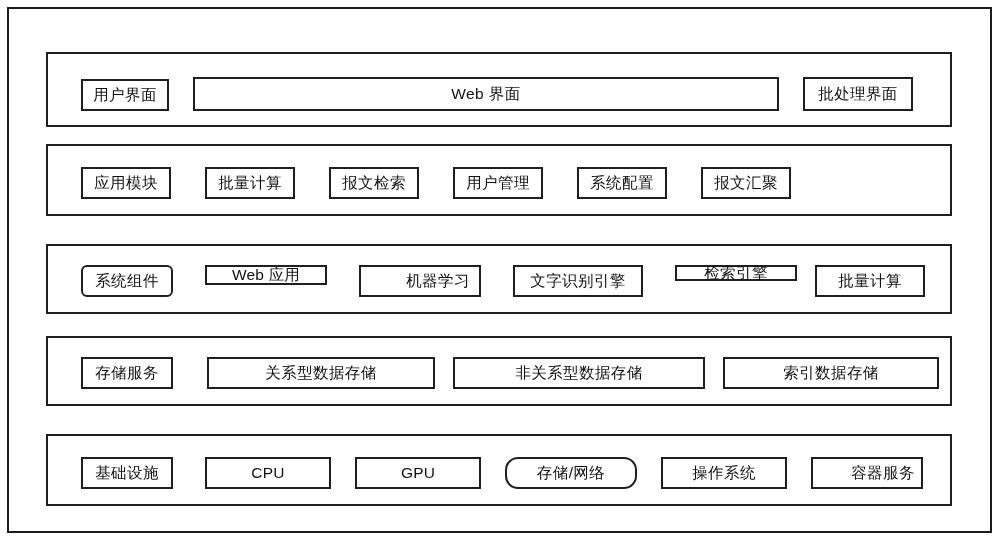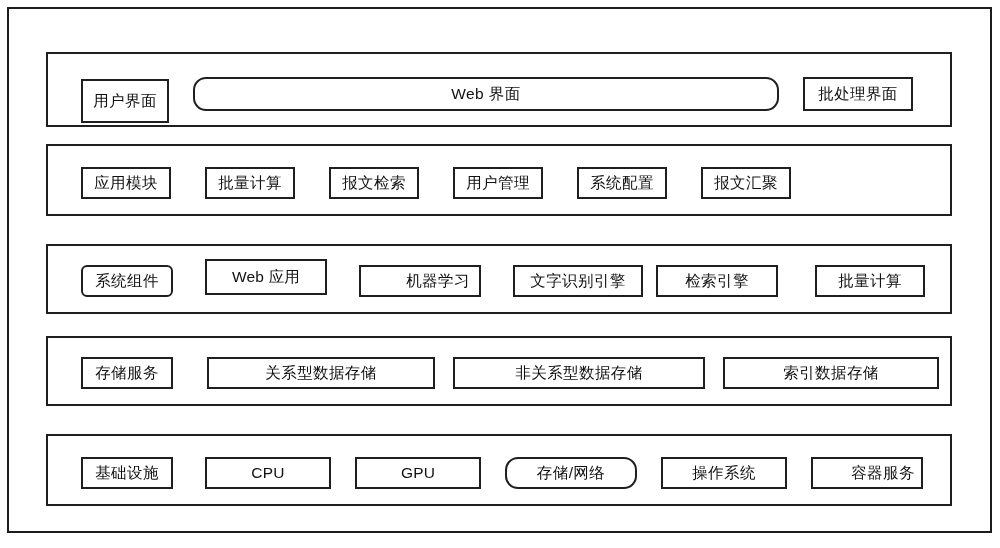--- a/index.html
+++ b/index.html
@@ -60,37 +60,37 @@
     font-size: 15.5px;
     line-height: 1;
     letter-spacing: 0.4px;
     white-space: nowrap;
     color: #111111;
   }
   .node.latin {
     letter-spacing: 0.2px;
   }
   
-  .n-ui-label   { left: 33px;  top: 25px; width: 88px;  height: 44px; }
-  .n-web-ui     { left: 145px; top: 23px; width: 586px; height: 34px; border-radius: 13px; }
+  .n-ui-label   { left: 33px;  top: 25px; width: 88px;  height: 32px; }
+  .n-web-ui     { left: 145px; top: 23px; width: 586px; height: 34px; }
   .n-batch-ui   { left: 755px; top: 23px; width: 110px; height: 34px; }
   
   .n-app-label  { left: 33px;  top: 21px; width: 90px;  height: 32px; }
   .n-msg-cat    { left: 157px; top: 21px; width: 90px;  height: 32px; }
   .n-msg-search { left: 281px; top: 21px; width: 90px;  height: 32px; }
   .n-user-mgmt  { left: 405px; top: 21px; width: 90px;  height: 32px; }
   .n-sys-conf   { left: 529px; top: 21px; width: 90px;  height: 32px; }
   .n-msg-agg    { left: 653px; top: 21px; width: 90px;  height: 32px; }
   .n-auto-store { left: 777px; top: 21px; width: 90px;  height: 32px; }
   
   .n-sys-comp   { left: 33px;  top: 19px; width: 92px;  height: 32px; border-radius: 6px; }
-  .n-web-app    { left: 157px; top: 13px; width: 122px; height: 36px; }
+  .n-web-app    { left: 157px; top: 19px; width: 122px; height: 20px; }
   .n-ml         { left: 311px; top: 19px; width: 122px; height: 32px; padding-left: 36px; }
   .n-ocr        { left: 465px; top: 19px; width: 130px; height: 32px; }
-  .n-search-eng { left: 608px; top: 19px; width: 122px; height: 32px; }
+  .n-search-eng { left: 627px; top: 19px; width: 122px; height: 16px; }
   .n-batch-calc { left: 767px; top: 19px; width: 110px; height: 32px; }
   
   .n-store-label{ left: 33px;  top: 19px; width: 92px;  height: 32px; }
   .n-rdb        { left: 159px; top: 19px; width: 228px; height: 32px; }
   .n-nosql      { left: 405px; top: 19px; width: 252px; height: 32px; }
   .n-index-db   { left: 675px; top: 19px; width: 216px; height: 32px; }
   
   .n-infra      { left: 33px;  top: 21px; width: 92px;  height: 32px; }
   .n-cpu        { left: 157px; top: 21px; width: 126px; height: 32px; }
   .n-gpu        { left: 307px; top: 21px; width: 126px; height: 32px; }

